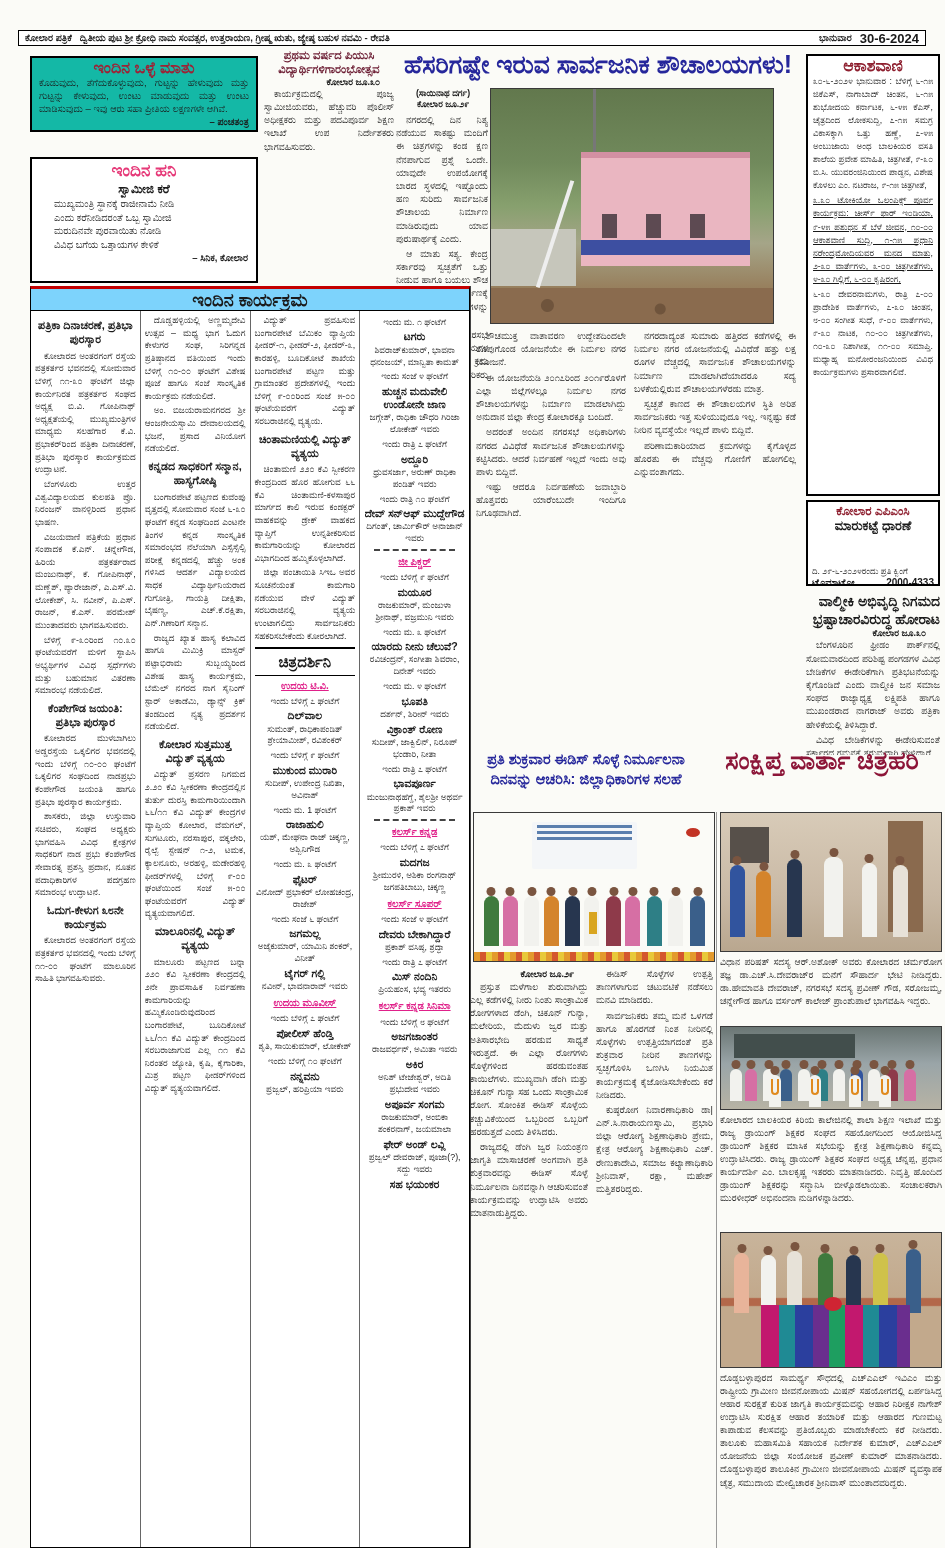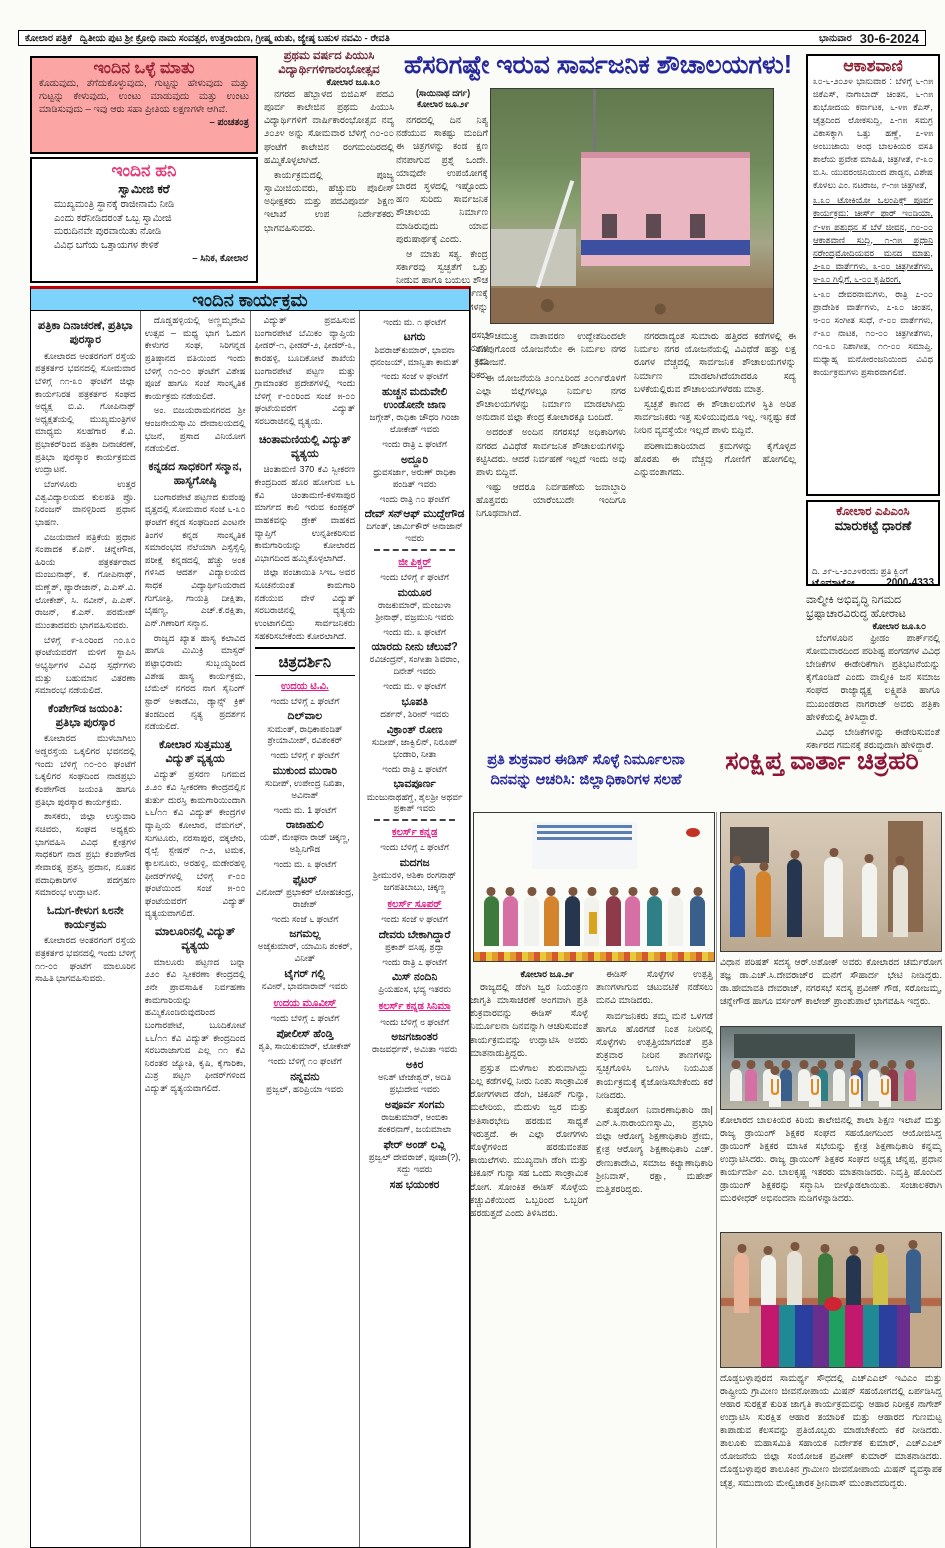--- a/index.html
+++ b/index.html
@@ -10,21 +10,21 @@
   .ctr{text-align:center;}
   .ovh{overflow:hidden;}
 
   
   .masthead{left:18px;top:30px;width:908px;height:16px;border:1px solid #000;background:#fff;
             display:flex;align-items:center;padding:0 6px;font-size:9.5px;font-weight:bold;gap:8px;}
   .masthead .mid{flex:1;font-weight:bold;}
   .masthead .date{font-size:13px;font-weight:bold;}
 
   
-  .box1{left:30px;top:56px;width:228px;height:98px;border:2px solid #000;padding:1px 7px;background:#fca5a5;}
+  .box1{left:30px;top:56px;width:228px;height:76px;border:2px solid #000;padding:1px 7px;background:#14b8a6;}
   .box1 .ttl{font-size:16px;font-weight:bold;color:#9d2235;text-align:center;}
   .box1 .bd{font-size:9.6px;line-height:1.35;}
   .box2{left:30px;top:157px;width:228px;height:126px;border:2px solid #000;padding:2px 8px;background:#fff;}
   .box2 .ttl{font-size:17px;font-weight:bold;color:#e63978;text-align:center;}
   .box2 .sub{font-size:12px;font-weight:bold;text-align:center;margin:1px 0;}
   .box2 .ln{font-size:9.8px;line-height:1.4;padding-left:14px;}
   .credit{text-align:right;font-weight:bold;font-size:9.5px;}
 
   
   .pu{left:264px;top:48px;width:130px;height:229px;}
@@ -44,21 +44,21 @@
   
   .aka{left:806px;top:54px;width:134px;height:442px;border:2px solid #000;padding:1px 5px;background:#fff;}
   .aka .ttl{font-size:16px;font-weight:bold;color:#8e1f2f;text-align:center;}
   .aka .ln{font-size:8.7px;line-height:1.5;text-align:justify;}
   .apmc{left:806px;top:500px;width:134px;height:86px;border:2px solid #000;padding:2px 4px;text-align:center;background:#fff;}
   .apmc .l1{font-size:12px;font-weight:bold;color:#8e1f2f;}
   .apmc .l2{font-size:13px;font-weight:bold;}
   .apmc .l3{font-size:8.6px;text-align:left;margin-top:32px;}
   .apmc .row{display:flex;justify-content:space-between;font-size:10px;font-weight:bold;}
   .valmiki{left:806px;top:592px;width:134px;height:163px;}
-  .valmiki .hd{font-size:11px;font-weight:normal;text-align:left;line-height:1.3;}
+  .valmiki .hd{font-size:14px;font-weight:bold;text-align:right;line-height:1.3;}
 
   
   .ev-banner{left:30px;top:286px;width:440px;height:25px;background:#7dd3fc;border:1px solid #000;
              border-top:3px solid #c40000;text-align:center;font-size:18px;font-weight:bold;line-height:22px;}
   .ev-grid{left:30px;top:311px;width:440px;height:1237px;border:1px solid #000;border-top:none;display:flex;background:#fff;}
   .ev-col{flex:1;padding:3px 4px;border-right:1px solid #666;overflow:hidden;}
   .ev-col:last-child{border-right:none;}
   .ev-item{font-size:8.9px;line-height:1.42;}
   .t-para{text-indent:9px;text-align:justify;margin-bottom:2px;}
   .t-head{font-weight:bold;font-size:11px;text-align:center;line-height:1.3;margin:4px 0 3px;}
@@ -151,21 +151,20 @@
         <div class="ln">ಮರುದಿನವೇ ಪುರವಾಯಿತು ನೋಡಿ</div>
         <div class="ln">ವಿವಿಧ ಬಗೆಯ ಒತ್ತಾಯಗಳ ಕೇಳಿಕೆ</div>
       </div>
     <div class="credit">– ಸಿನಿಕ, ಕೋಲಾರ</div>
   </div>
 
   <div class="abs pu ovh">
     <div class="hd">ಪ್ರಥಮ ವರ್ಷದ ಪಿಯುಸಿ ವಿದ್ಯಾರ್ಥಿಗಳಿಗಾರಂಭೋತ್ಸವ</div>
     <div class="dateline">ಕೋಲಾರ ಜೂ.೩೦</div>
     <div class="bodytxt">
-        <p class="para">ನಗರದ ಹೆಬ್ಬಾಳದ ಬಿಜಿಎಸ್ ಪದವಿ ಪೂರ್ವ ಕಾಲೇಜಿನ ಪ್ರಥಮ ಪಿಯುಸಿ ವಿದ್ಯಾರ್ಥಿಗಳಿಗೆ ವಾರ್ಷಿಕಾರಂಭೋತ್ಸವ ನವ್ಯ ೨೦೨೪ ಅನ್ನು ಸೋಮವಾರ ಬೆಳಿಗ್ಗೆ ೧೦-೦೦ ಘಂಟೆಗೆ ಕಾಲೇಜಿನ ರಂಗಮಂದಿರದಲ್ಲಿ ಹಮ್ಮಿಕೊಳ್ಳಲಾಗಿದೆ.</p>
         <p class="para">ಕಾರ್ಯಕ್ರಮದಲ್ಲಿ ಪೂಜ್ಯ ಸ್ವಾಮೀಜಿಯವರು, ಹೆಚ್ಚುವರಿ ಪೊಲೀಸ್ ಅಧೀಕ್ಷಕರು ಮತ್ತು ಪದವಿಪೂರ್ವ ಶಿಕ್ಷಣ ಇಲಾಖೆ ಉಪ ನಿರ್ದೇಶಕರು ಭಾಗವಹಿಸುವರು.</p>
       </div>
   </div>
 
   <div class="abs main-hl">ಹೆಸರಿಗಷ್ಟೇ ಇರುವ ಸಾರ್ವಜನಿಕ ಶೌಚಾಲಯಗಳು!</div>
   <div class="abs main-credit">
     <div>(ಸಾಯಿನಾಥ ದರ್ಗ)</div>
     <div>ಕೋಲಾರ ಜೂ.೨೯</div>
   </div>
   <div class="abs main-colL bodytxt ovh">
@@ -248,21 +247,21 @@
         <div class="ev-item t-para">ಬಂಗಾರಪೇಟೆ ಪಟ್ಟಣದ ಕುವೆಂಪು ವೃತ್ತದಲ್ಲಿ ಸೋಮವಾರ ಸಂಜೆ ೬-೩೦ ಘಂಟೆಗೆ ಕನ್ನಡ ಸಂಘದಿಂದ ಎಂಟನೇ ತಿಂಗಳ ಕನ್ನಡ ಸಾಂಸ್ಕೃತಿಕ ಸಮಾರಂಭದ ನೆಲೆಯಾಗಿ ಎಸ್ಸೆಸ್ಸೆಲ್ಸಿ ಪರೀಕ್ಷೆ ಕನ್ನಡದಲ್ಲಿ ಹೆಚ್ಚು ಅಂಕ ಗಳಿಸಿದ ಆದರ್ಶ ವಿದ್ಯಾಲಯದ ಸಾಧಕ ವಿದ್ಯಾರ್ಥಿನಿಯರಾದ ಗುಗೋತ್ರಿ, ಗಾಯತ್ರಿ ದೀಕ್ಷಿತಾ, ಬೈಷಣ್ಯ, ಎಚ್.ಕೆ.ರಕ್ಷಿತಾ, ಎನ್.ಗಿಣಾರಿಗೆ ಸನ್ಮಾನ.</div>
         <div class="ev-item t-para">ರಾಜ್ಯದ ಖ್ಯಾತ ಹಾಸ್ಯ ಕಲಾವಿದ ಹಾಗೂ ಮಿಮಿಕ್ರಿ ಮಾಸ್ಟರ್ ಪಟ್ಟಾಭಿರಾಮ ಸುಬ್ಬಯ್ಯರಿಂದ ವಿಶೇಷ ಹಾಸ್ಯ ಕಾರ್ಯಕ್ರಮ, ಬೆಮೆಲ್ ನಗರದ ನಾಗ ಸೈನಿಂಗ್ ಸ್ಟಾರ್ ಅಕಾಡೆಮಿ, ಡ್ಯಾನ್ಸ್ ಕ್ರಿಕ್ ತಂಡದಿಂದ ನೃತ್ಯ ಪ್ರದರ್ಶನ ನಡೆಯಲಿದೆ.</div>
         <div class="ev-item t-head">ಕೋಲಾರ ಸುತ್ತಮುತ್ತ ವಿದ್ಯುತ್ ವ್ಯತ್ಯಯ</div>
         <div class="ev-item t-para">ವಿದ್ಯುತ್ ಪ್ರಸರಣ ನಿಗಮದ ೨.೨೦ ಕೆವಿ ಸ್ವೀಕರಣಾ ಕೇಂದ್ರದಲ್ಲಿನ ತುರ್ತು ದುರಸ್ತಿ ಕಾಮಗಾರಿಯಿಂದಾಗಿ ೬೬/೧೧ ಕೆವಿ ವಿದ್ಯುತ್ ಕೇಂದ್ರಗಳ ವ್ಯಾಪ್ತಿಯ ಕೋಲಾರ, ವೆಮಗಲ್, ಸುಗಟೂರು, ನರಸಾಪುರ, ವಕ್ಕಲೇರಿ, ರೈಲ್ವೆ ಸ್ಟೇಷನ್ ೧-೨, ಟಮಕ, ಕ್ಯಾಲನೂರು, ಅರಹಳ್ಳಿ, ಮಡೇರಹಳ್ಳಿ ಫೀಡರ್‌ಗಳಲ್ಲಿ ಬೆಳಿಗ್ಗೆ ೯-೦೦ ಘಂಟೆಯಿಂದ ಸಂಜೆ ೫-೦೦ ಘಂಟೆಯವರೆಗೆ ವಿದ್ಯುತ್ ವ್ಯತ್ಯಯವಾಗಲಿದೆ.</div>
         <div class="ev-item t-head">ಮಾಲೂರಿನಲ್ಲಿ ವಿದ್ಯುತ್ ವ್ಯತ್ಯಯ</div>
         <div class="ev-item t-para">ಮಾಲೂರು ಪಟ್ಟಣದ ಬನ್ನಾ ೨೨೦ ಕೆವಿ ಸ್ವೀಕರಣಾ ಕೇಂದ್ರದಲ್ಲಿ ೨ನೇ ಪ್ರಾವಸಾಹಿಕ ನಿರ್ವಹಣಾ ಕಾಮಗಾರಿಯನ್ನು ಹಮ್ಮಿಕೊಂಡಿರುವುದರಿಂದ ಬಂಗಾರಪೇಟೆ, ಬೂದಿಕೋಟೆ ೬೬/೧೧ ಕೆವಿ ವಿದ್ಯುತ್ ಕೇಂದ್ರದಿಂದ ಸರಬರಾಜಾಗುವ ಎಲ್ಲ ೧೧ ಕೆವಿ ನಿರಂತರ ಜ್ಯೋತಿ, ಕೃಷಿ, ಕೈಗಾರಿಕಾ, ಮಿಶ್ರ ಪಟ್ಟಣ ಫೀಡರ್‌ಗಳಿಂದ ವಿದ್ಯುತ್ ವ್ಯತ್ಯಯವಾಗಲಿದೆ.</div>
       </div>
     <div class="ev-col">
         <div class="ev-item t-para">ವಿದ್ಯುತ್ ಪ್ರವಹಿಸುವ ಬಂಗಾರಪೇಟೆ ಬೆಮಿಕಂ ವ್ಯಾಪ್ತಿಯ ಫೀಡರ್-೧, ಫೀಡರ್-೨, ಫೀಡರ್-೩, ಕಾರಹಳ್ಳಿ, ಬೂದಿಕೋಟೆ ಶಾಖೆಯ ಬಂಗಾರಪೇಟೆ ಪಟ್ಟಣ ಮತ್ತು ಗ್ರಾಮಾಂತರ ಪ್ರದೇಶಗಳಲ್ಲಿ ಇಂದು ಬೆಳಿಗ್ಗೆ ೯-೦೦ರಿಂದ ಸಂಜೆ ೫-೦೦ ಘಂಟೆಯವರೆಗೆ ವಿದ್ಯುತ್ ಸರಬರಾಜಿನಲ್ಲಿ ವ್ಯತ್ಯಯ.</div>
         <div class="ev-item t-head">ಚಿಂತಾಮಣಿಯಲ್ಲಿ ವಿದ್ಯುತ್ ವ್ಯತ್ಯಯ</div>
-        <div class="ev-item t-para">ಚಿಂತಾಮಣಿ 370 ಕೆವಿ ಸ್ವೀಕರಣ ಕೇಂದ್ರದಿಂದ ಹೊರ ಹೋಗುವ ೬೬ ಕೆವಿ ಚಿಂತಾಮಣಿ-ಕಳಸಾಪುರ ಮಾರ್ಗದ ಕಾಲಿ ಇರುವ ಕಂಡಕ್ಟರ್ ವಾಹಕವನ್ನು ಡ್ರೇಕ್ ವಾಹಕದ ವ್ಯಾಪ್ತಿಗೆ ಉನ್ನತೀಕರಿಸುವ ಕಾಮಗಾರಿಯನ್ನು ಕೋಲಾರದ ವಿಭಾಗದಿಂದ ಹಮ್ಮಿಕೊಳ್ಳಲಾಗಿದೆ.</div>
+        <div class="ev-item t-para">ಚಿಂತಾಮಣಿ ೨೨೦ ಕೆವಿ ಸ್ವೀಕರಣ ಕೇಂದ್ರದಿಂದ ಹೊರ ಹೋಗುವ ೬೬ ಕೆವಿ ಚಿಂತಾಮಣಿ-ಕಳಸಾಪುರ ಮಾರ್ಗದ ಕಾಲಿ ಇರುವ ಕಂಡಕ್ಟರ್ ವಾಹಕವನ್ನು ಡ್ರೇಕ್ ವಾಹಕದ ವ್ಯಾಪ್ತಿಗೆ ಉನ್ನತೀಕರಿಸುವ ಕಾಮಗಾರಿಯನ್ನು ಕೋಲಾರದ ವಿಭಾಗದಿಂದ ಹಮ್ಮಿಕೊಳ್ಳಲಾಗಿದೆ.</div>
         <div class="ev-item t-para">ಜಿಲ್ಲಾ ಪಂಚಾಯಿತಿ ಸಿಇಒ ಅವರ ಸೂಚನೆಯಂತೆ ಕಾಮಗಾರಿ ನಡೆಯುವ ವೇಳೆ ವಿದ್ಯುತ್ ಸರಬರಾಜಿನಲ್ಲಿ ವ್ಯತ್ಯಯ ಉಂಟಾಗಲಿದ್ದು ಸಾರ್ವಜನಿಕರು ಸಹಕರಿಸಬೇಕೆಂದು ಕೋರಲಾಗಿದೆ.</div>
         <div class="ev-item t-bighead">ಚಿತ್ರದರ್ಶಿನಿ</div>
         <div class="ev-item t-channel">ಉದಯ ಟಿ.ವಿ.</div>
         <div class="ev-item t-time">ಇಂದು ಬೆಳಿಗ್ಗೆ ೭ ಘಂಟೆಗೆ</div>
         <div class="ev-item t-movie">ದಿಲ್‌ವಾಲ</div>
         <div class="ev-item t-cast">ಸುಮಂತ್, ರಾಧಿಕಾಪಂಡಿತ್ ಶ್ರೇಯಾಮೀಶ್, ರವಿಶಂಕರ್</div>
         <div class="ev-item t-time">ಇಂದು ಬೆಳಿಗ್ಗೆ ೯ ಘಂಟೆಗೆ</div>
         <div class="ev-item t-movie">ಮುಕುಂದ ಮುರಾರಿ</div>
         <div class="ev-item t-cast">ಸುದೀಪ್, ಉಪೇಂದ್ರ ನಿಖಿತಾ, ಅವಿನಾಶ್</div>
         <div class="ev-item t-time">ಇಂದು ಮ. 1 ಘಂಟೆಗೆ</div>
@@ -361,22 +360,22 @@
     <span class="fig c-teal" style="left:72%;"></span>
     <span class="fig c-white" style="left:81%;"></span>
     <span class="fig c-denim" style="left:90%;"></span>
     <div class="lamp"></div>
     <div class="flow"></div>
   </div>
 
   <div class="abs mos-colA bodytxt ovh">
     <div class="dateline ctr">ಕೋಲಾರ ಜೂ.೨೯</div>
     <div>
+        <p class="para">ಪ್ರಸ್ತುತ ಮಳೆಗಾಲ ಶುರುವಾಗಿದ್ದು ಎಲ್ಲ ಕಡೆಗಳಲ್ಲಿ ನೀರು ನಿಂತು ಸಾಂಕ್ರಾಮಿಕ ರೋಗಗಳಾದ ಡೆಂಗಿ, ಚಿಕೂನ್ ಗುನ್ಯಾ, ಮಲೇರಿಯ, ಮೆದುಳು ಜ್ವರ ಮತ್ತು ಅತಿಸಾರಭೇದಿ ಹರಡುವ ಸಾಧ್ಯತೆ ಇರುತ್ತದೆ. ಈ ಎಲ್ಲಾ ರೋಗಗಳು ಸೊಳ್ಳೆಗಳಿಂದ ಹರಡುವಂತಹ ಕಾಯಿಲೆಗಳು. ಮುಖ್ಯವಾಗಿ ಡೆಂಗಿ ಮತ್ತು ಚಿಕೂನ್ ಗುನ್ಯಾ ಸಹ ಒಂದು ಸಾಂಕ್ರಾಮಿಕ ರೋಗ. ಸೋಂಕಿತ ಈಡಿಸ್ ಸೊಳ್ಳೆಯ ಕಚ್ಚುವಿಕೆಯಿಂದ ಒಬ್ಬರಿಂದ ಒಬ್ಬರಿಗೆ ಹರಡುತ್ತದೆ ಎಂದು ತಿಳಿಸಿದರು.</p>
         <p class="para">ರಾಜ್ಯದಲ್ಲಿ ಡೆಂಗಿ ಜ್ವರ ನಿಯಂತ್ರಣ ಜಾಗೃತಿ ಮಾಸಾಚರಣೆ ಅಂಗವಾಗಿ ಪ್ರತಿ ಶುಕ್ರವಾರವನ್ನು ಈಡಿಸ್ ಸೊಳ್ಳೆ ನಿರ್ಮೂಲನಾ ದಿನವನ್ನಾಗಿ ಆಚರಿಸುವಂತೆ ಕಾರ್ಯಕ್ರಮವನ್ನು ಉದ್ಘಾಟಿಸಿ ಅವರು ಮಾತನಾಡುತ್ತಿದ್ದರು.</p>
-        <p class="para">ಪ್ರಸ್ತುತ ಮಳೆಗಾಲ ಶುರುವಾಗಿದ್ದು ಎಲ್ಲ ಕಡೆಗಳಲ್ಲಿ ನೀರು ನಿಂತು ಸಾಂಕ್ರಾಮಿಕ ರೋಗಗಳಾದ ಡೆಂಗಿ, ಚಿಕೂನ್ ಗುನ್ಯಾ, ಮಲೇರಿಯ, ಮೆದುಳು ಜ್ವರ ಮತ್ತು ಅತಿಸಾರಭೇದಿ ಹರಡುವ ಸಾಧ್ಯತೆ ಇರುತ್ತದೆ. ಈ ಎಲ್ಲಾ ರೋಗಗಳು ಸೊಳ್ಳೆಗಳಿಂದ ಹರಡುವಂತಹ ಕಾಯಿಲೆಗಳು. ಮುಖ್ಯವಾಗಿ ಡೆಂಗಿ ಮತ್ತು ಚಿಕೂನ್ ಗುನ್ಯಾ ಸಹ ಒಂದು ಸಾಂಕ್ರಾಮಿಕ ರೋಗ. ಸೋಂಕಿತ ಈಡಿಸ್ ಸೊಳ್ಳೆಯ ಕಚ್ಚುವಿಕೆಯಿಂದ ಒಬ್ಬರಿಂದ ಒಬ್ಬರಿಗೆ ಹರಡುತ್ತದೆ ಎಂದು ತಿಳಿಸಿದರು.</p>
       </div>
   </div>
   <div class="abs mos-colB bodytxt ovh">
       <p class="para">ಈಡಿಸ್ ಸೊಳ್ಳೆಗಳ ಉತ್ಪತ್ತಿ ತಾಣಗಳಾಗುವ ಚಟುವಟಿಕೆ ನಡೆಸಲು ಮನವಿ ಮಾಡಿದರು.</p>
       <p class="para">ಸಾರ್ವಜನಿಕರು ತಮ್ಮ ಮನೆ ಒಳಗಡೆ ಹಾಗೂ ಹೊರಗಡೆ ನಿಂತ ನೀರಿನಲ್ಲಿ ಸೊಳ್ಳೆಗಳು ಉತ್ಪತ್ತಿಯಾಗದಂತೆ ಪ್ರತಿ ಶುಕ್ರವಾರ ನೀರಿನ ತಾಣಗಳನ್ನು ಸ್ವಚ್ಛಗೊಳಿಸಿ ಒಣಗಿಸಿ ನಿಯಮಿತ ಕಾರ್ಯಕ್ರಮಕ್ಕೆ ಕೈಜೋಡಿಸಬೇಕೆಂದು ಕರೆ ನೀಡಿದರು.</p>
       <p class="para">ಕುಷ್ಠರೋಗ ನಿವಾರಣಾಧಿಕಾರಿ ಡಾ| ಎನ್.ಸಿ.ನಾರಾಯಣಸ್ವಾಮಿ, ಪ್ರಭಾರಿ ಜಿಲ್ಲಾ ಆರೋಗ್ಯ ಶಿಕ್ಷಣಾಧಿಕಾರಿ ಪ್ರೇಮ, ಕ್ಷೇತ್ರ ಆರೋಗ್ಯ ಶಿಕ್ಷಣಾಧಿಕಾರಿ ಎಚ್. ರೇಣುಕಾದೇವಿ, ಸಮಾಜ ಕಲ್ಯಾಣಾಧಿಕಾರಿ ಶ್ರೀನಿವಾಸ್, ರಕ್ಷಾ, ಮಹೇಶ್ ಮತ್ತಿತರರಿದ್ದರು.</p>
     </div>
 
   <div class="abs photo ph-a">
     <div class="winL"></div>

